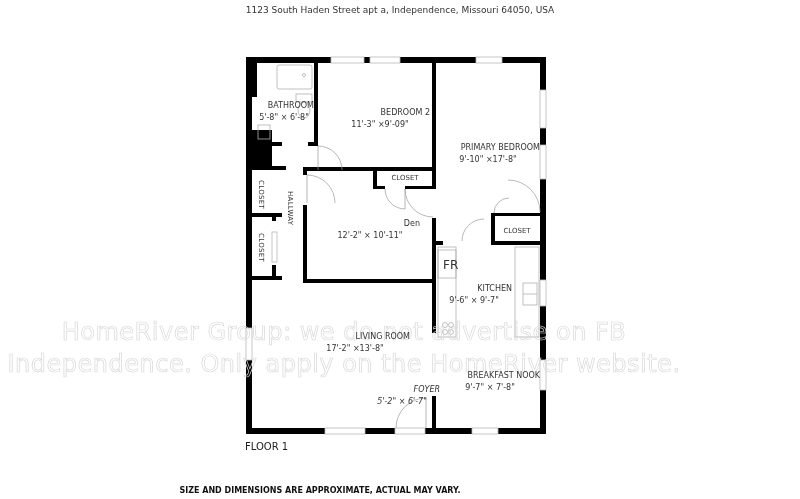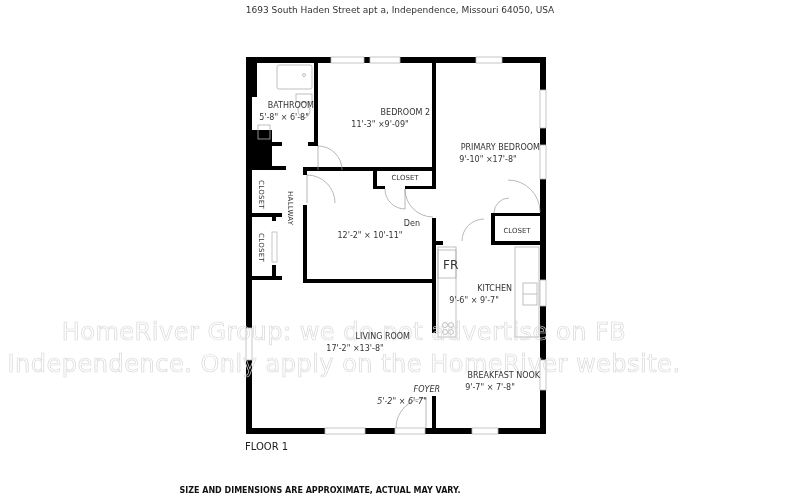--- a/index.html
+++ b/index.html
@@ -11,21 +11,21 @@
   .lbl .dim { display: block; }
   .vert { writing-mode: vertical-rl; font-size: 7px; color: #333; position: absolute; letter-spacing: 0.3px; }
   .floor { position: absolute; left: 245px; top: 441px; font-size: 10px; color: #222; }
   .disclaimer { position: absolute; left: 0; width: 640px; top: 486px; text-align: center; font-size: 8px; font-weight: bold; color: #111; }
   .wm { position: absolute; left: 0; width: 688px; text-align: center; font-size: 24px; color: rgba(255,255,255,0.0); -webkit-text-stroke: 0.7px #d8d8d8; letter-spacing: 0.5px; font-family: "DejaVu Sans", sans-serif; }
   .fr { position: absolute; font-size: 12px; color: #333; }
 </style>
 </head>
 <body>
 
-<div class="address">1693 South Haden Street apt a, Independence, Missouri 64050, USA</div>
+<div class="address">1123 South Haden Street apt a, Independence, Missouri 64050, USA</div>
 
 <svg class="plan" viewBox="0 0 800 499" xmlns="http://www.w3.org/2000/svg">
   <g fill="#000">
 
     <rect x="246" y="57" width="300" height="6"></rect>
 
     <rect x="246" y="57" width="6" height="377"></rect>
 
     <rect x="246" y="428" width="300" height="6"></rect>
 

